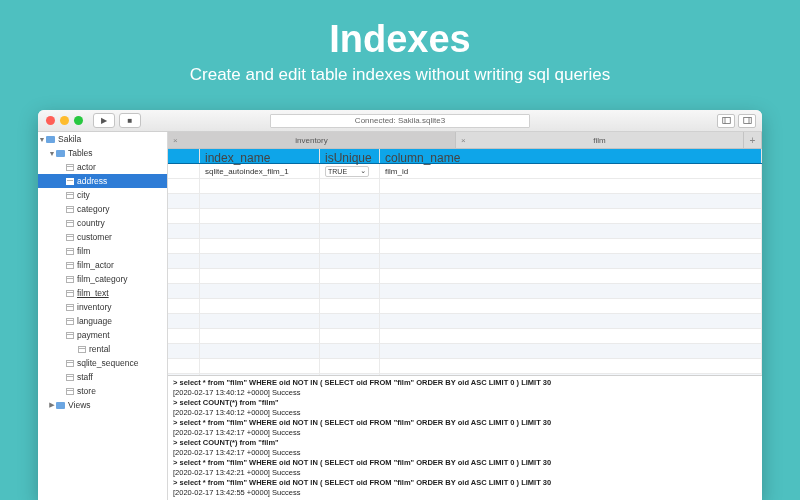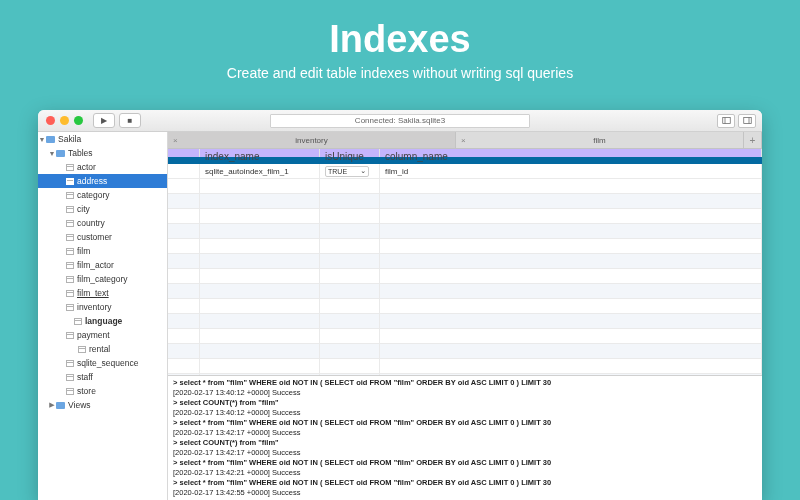--- a/index.html
+++ b/index.html
@@ -1,19 +1,19 @@
 <!DOCTYPE html>
 <html><head>
 <meta charset="utf-8">
 <style>
 *{margin:0;padding:0;box-sizing:border-box;font-family:-apple-system,BlinkMacSystemFont,"Helvetica Neue",sans-serif}
 body{background:#4ec0c0;width:800px;height:500px;overflow:hidden}
 .hero{text-align:center;color:#fff;padding:18px 1px 14px}
 .hero h1{font-size:38px;font-weight:700;margin-bottom:4px}
-.hero p{font-size:14px;font-weight:400}
+.hero p{font-size:17px;font-weight:400}
 .window{position:absolute;left:38px;top:110px;right:38px;bottom:0;background:#ececec;border-radius:6px 6px 0 0;box-shadow:0 6px 20px rgba(0,0,0,.25);overflow:hidden;display:flex;flex-direction:column}
 .titlebar{height:22px;background:linear-gradient(#f7f7f7,#e7e7e7);border-bottom:1px solid #d0d0d0;display:flex;align-items:center;position:relative}
 .traffic{display:flex;gap:5px;padding-left:8px}
 .dot{width:9px;height:9px;border-radius:50%}
 .dot.r{background:#ff5f57}.dot.y{background:#febc2e}.dot.g{background:#28c840}
 .tools{display:flex;gap:4px;margin-left:10px}
 .tbtn{width:22px;height:15px;background:#fff;border:1px solid #c4c4c4;border-radius:3px;display:flex;align-items:center;justify-content:center;font-size:8px;color:#555}
 .addr{position:absolute;left:50%;transform:translateX(-50%);background:#fff;border:1px solid #d0d0d0;border-radius:1px;height:14px;width:260px;font-size:8px;color:#666;display:flex;align-items:center;justify-content:center}
 .rctrls{margin-left:auto;display:flex;gap:3px;padding-right:6px}
 .rbtn{width:18px;height:14px;background:#fff;border:1px solid #c4c4c4;border-radius:2px;display:flex;align-items:center;justify-content:center}
@@ -27,21 +27,21 @@
 .tableicon::before{content:"";position:absolute;top:1px;left:0;right:0;height:1px;background:#b2b2b2}
 .node.sel{background:#2e7cd6;color:#fff}
 .node.sel .tableicon{border-color:#fff}
 .main{flex:1;display:flex;flex-direction:column;background:#fff}
 .tabs{height:17px;background:#d9d9d9;display:flex;border-bottom:1px solid #c3c3c3}
 .tab{flex:1;display:flex;align-items:center;justify-content:center;font-size:8px;color:#555;border-right:1px solid #c3c3c3;position:relative;background:#dcdcdc}
 .tab.active{background:#cfcece}
 .tab .x{position:absolute;left:5px;font-size:8px;color:#888}
 .tab.add{flex:0 0 18px;font-size:10px;color:#888}
 .grid{flex:1;overflow:hidden;display:flex;flex-direction:column}
-.gridhead{display:flex;height:15px;background:#c4b5fd;border-bottom:7px solid #0369a1;font-size:10px;color:#444}
+.gridhead{display:flex;height:15px;background:#0ea5e9;border-bottom:1px solid #0369a1;font-size:12px;color:#444}
 .gridhead .cell{border-right:1px solid #e4e4e4;padding:2px 5px}
 .gridrow{display:flex;height:15px;font-size:8px;color:#333;border-bottom:1px solid #eaeaea}
 .gridrow .cell{border-right:1px solid #eaeaea;padding:2px 5px;display:flex;align-items:center}
 .gridrow.empty{background:#fff}
 .gridrow.alt{background:#f3f6fa}
 .c0{width:32px}.c1{width:120px}.c2{width:60px}.c3{flex:1}
 .dropdown{width:44px;height:11px;border:1px solid #ccc;border-radius:2px;font-size:7px;display:flex;align-items:center;justify-content:space-between;padding:0 2px;background:#fff}
 .console{height:125px;background:#fff;border-top:1px solid #d0d0d0;overflow-y:auto;font-family:Menlo,Monaco,monospace;font-size:7.5px;line-height:10px;padding:2px 5px;color:#222}
 .console .b{font-weight:700}
 </style>
@@ -98,30 +98,30 @@
           <span>actor</span>
         </div>
         <div class="node sel" style="padding-left: 20px;">
           <span class="tri"></span>
           <span class="tableicon"></span>
           <span>address</span>
         </div>
         <div class="node" style="padding-left: 20px;">
           <span class="tri"></span>
           <span class="tableicon"></span>
+          <span>city</span>
+        </div>
+        <div class="node" style="padding-left: 20px;">
+          <span class="tri"></span>
+          <span class="tableicon"></span>
           <span>category</span>
         </div>
         <div class="node" style="padding-left: 20px;">
           <span class="tri"></span>
           <span class="tableicon"></span>
-          <span>city</span>
-        </div>
-        <div class="node" style="padding-left: 20px;">
-          <span class="tri"></span>
-          <span class="tableicon"></span>
           <span>country</span>
         </div>
         <div class="node" style="padding-left: 20px;">
           <span class="tri"></span>
           <span class="tableicon"></span>
           <span>customer</span>
         </div>
         <div class="node" style="padding-left: 20px;">
           <span class="tri"></span>
           <span class="tableicon"></span>
@@ -140,21 +140,21 @@
         <div class="node" style="padding-left: 20px; text-decoration: underline;">
           <span class="tri"></span>
           <span class="tableicon"></span>
           <span>film_text</span>
         </div>
         <div class="node" style="padding-left: 20px;">
           <span class="tri"></span>
           <span class="tableicon"></span>
           <span>inventory</span>
         </div>
-        <div class="node" style="padding-left: 28px; font-weight: bold;">
+        <div class="node" style="padding-left: 20px;">
           <span class="tri"></span>
           <span class="tableicon"></span>
           <span>language</span>
         </div>
         <div class="node" style="padding-left: 20px;">
           <span class="tri"></span>
           <span class="tableicon"></span>
           <span>payment</span>
         </div>
         <div class="node" style="padding-left: 32px;">

